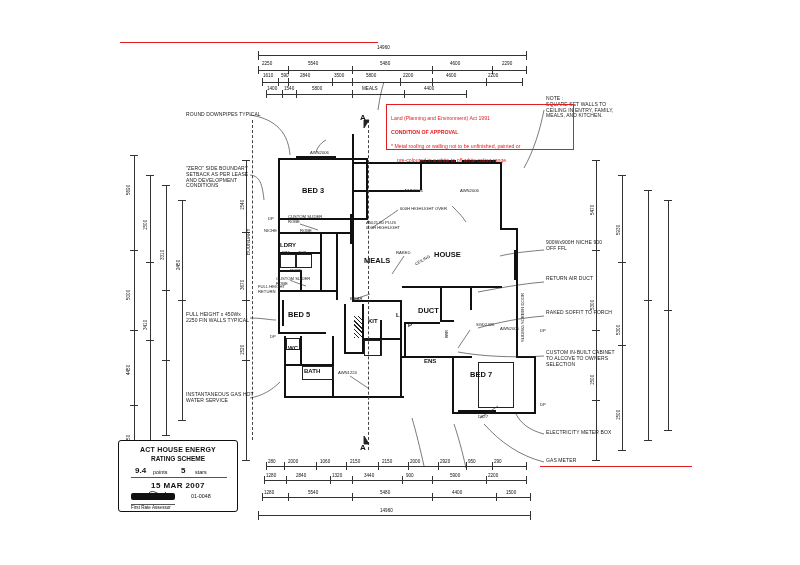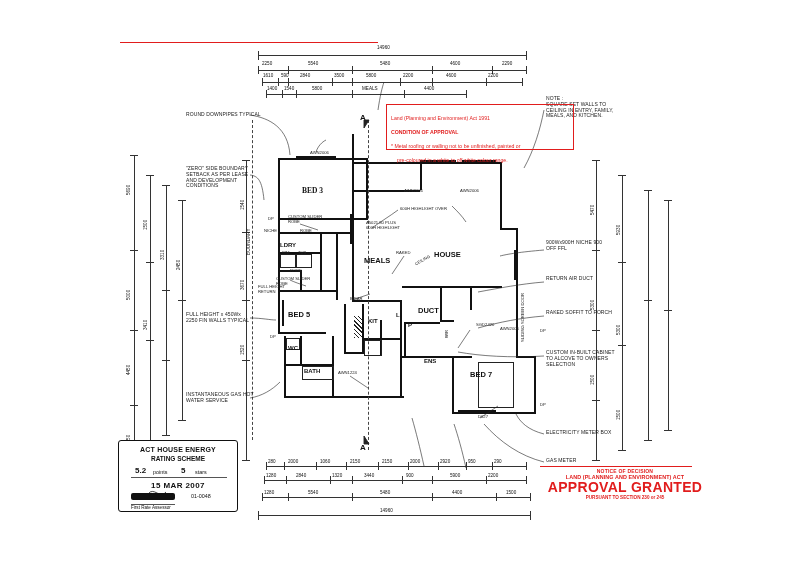--- a/index.html
+++ b/index.html
@@ -298,21 +298,21 @@
   <div class="h" style="left:462px;top:160px;width:34px;border-top:2px solid #111;"></div>
   <div class="h" style="left:458px;top:410px;width:38px;border-top:2px solid #111;"></div>
   <div class="v" style="left:514px;top:250px;height:30px;border-left:2px solid #111;"></div>
   <div class="v" style="left:350px;top:214px;height:30px;border-left:2px solid #111;"></div>
   <div class="v" style="left:282px;top:300px;height:26px;border-left:2px solid #111;"></div>
 
   <div class="v dash" style="left:368px;top:120px;height:330px;"></div>
   <div class="arrowtxt" style="left:360px;top:113px;">A</div>
   <div class="arrowtxt" style="left:360px;top:443px;">A</div>
 
-  <div class="room" style="left:302px;top:186px;font-family:Liberation Serif, serif;">BED 3</div>
+  <div class="room" style="left:302px;top:186px;">BED 3</div>
   <div class="room" style="left:288px;top:310px;">BED 5</div>
   <div class="room" style="left:364px;top:256px;">MEALS</div>
   <div class="room" style="left:434px;top:250px;">HOUSE</div>
   <div class="room" style="left:418px;top:306px;">DUCT</div>
   <div class="room sm" style="left:368px;top:318px;">KIT</div>
   <div class="room sm" style="left:424px;top:358px;">ENS</div>
   <div class="room" style="left:470px;top:370px;">BED 7</div>
   <div class="room sm" style="left:280px;top:242px;">LDRY</div>
   <div class="room sm" style="left:304px;top:368px;">BATH</div>
   <div class="room sm" style="left:288px;top:345px;">WC</div>
@@ -409,31 +409,25 @@
   </svg>
 
   <div class="red-box" style="left:386px;top:104px;width:188px;height:46px;">
     <div>Land (Planning and Environment) Act 1991</div>
     <div style="font-weight:bold;">CONDITION OF APPROVAL</div>
     <div>* Metal roofing or walling not to be unfinished, painted or</div>
     <div style="padding-left:6px;">pre-coloured in a white to off white colour range.</div>
   </div>
 
   <div class="h red" style="left:540px;top:466px;width:152px;"></div>
-  <div class="approval" style="left:530px;top:468px;">
-    <div class="a1">NOTICE OF DECISION</div>
-    <div class="a2">LAND (PLANNING AND ENVIRONMENT) ACT</div>
-    <div class="a3">APPROVAL GRANTED</div>
-    <div class="a4">PURSUANT TO SECTION 230 or 245</div>
-  </div>
 
   <div class="stamp" style="left:118px;top:440px;width:120px;height:72px;">
     <div class="t1" style="top:5px;">ACT HOUSE ENERGY</div>
     <div class="t2" style="top:14px;">RATING SCHEME</div>
-    <div class="row" style="left:16px;top:25px;font-size:8px;font-weight:bold;">5.2</div>
+    <div class="row" style="left:16px;top:25px;font-size:8px;font-weight:bold;">9.4</div>
     <div class="row" style="left:34px;top:28px;font-size:5.4px;">points</div>
     <div class="row" style="left:62px;top:25px;font-size:8px;font-weight:bold;">5</div>
     <div class="row" style="left:76px;top:28px;font-size:5.4px;">stars</div>
     <div class="h hair" style="left:12px;top:36px;width:96px;"></div>
     <div class="date" style="top:40px;">15 MAR 2007</div>
     <div class="blackbar" style="left:12px;top:52px;width:44px;height:7px;"></div>
     <div class="num" style="left:72px;top:52px;">01-0048</div>
     <div class="h hair" style="left:12px;top:63px;width:44px;"></div>
     <div class="sig" style="left:12px;top:64px;">First Rate Assessor</div>
   </div>

